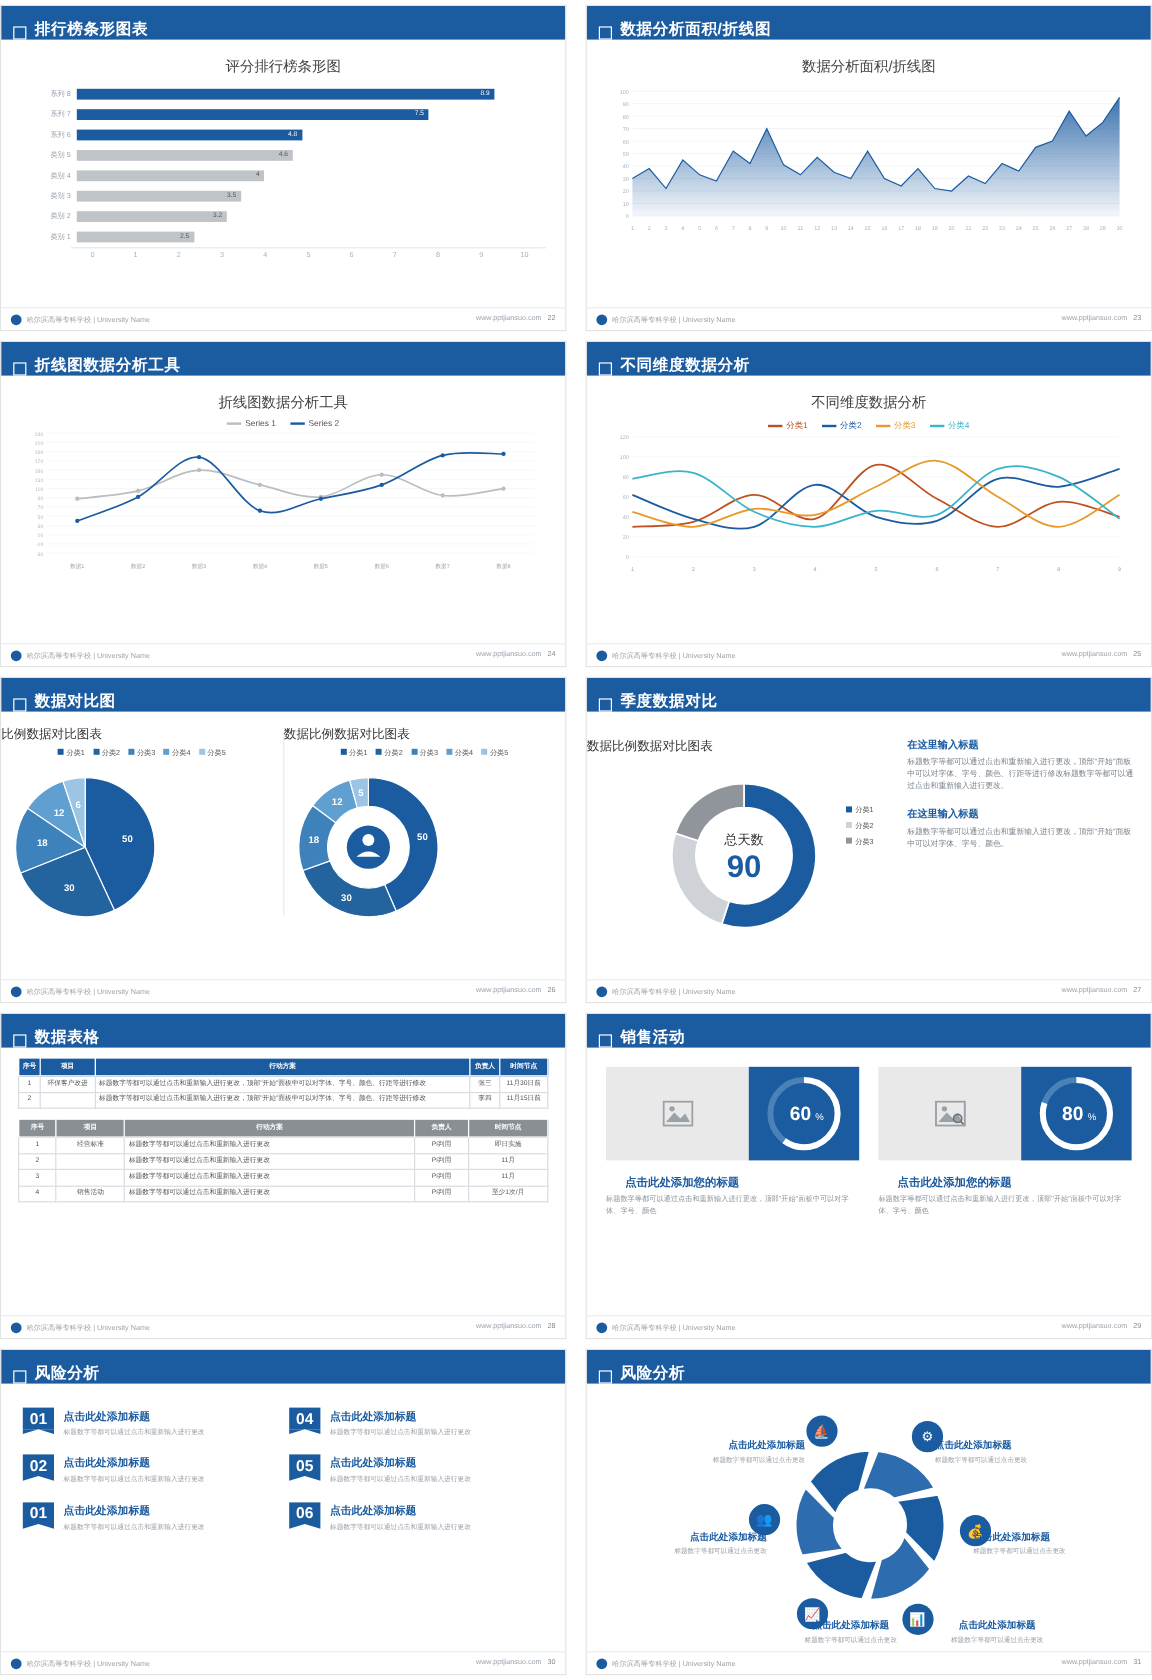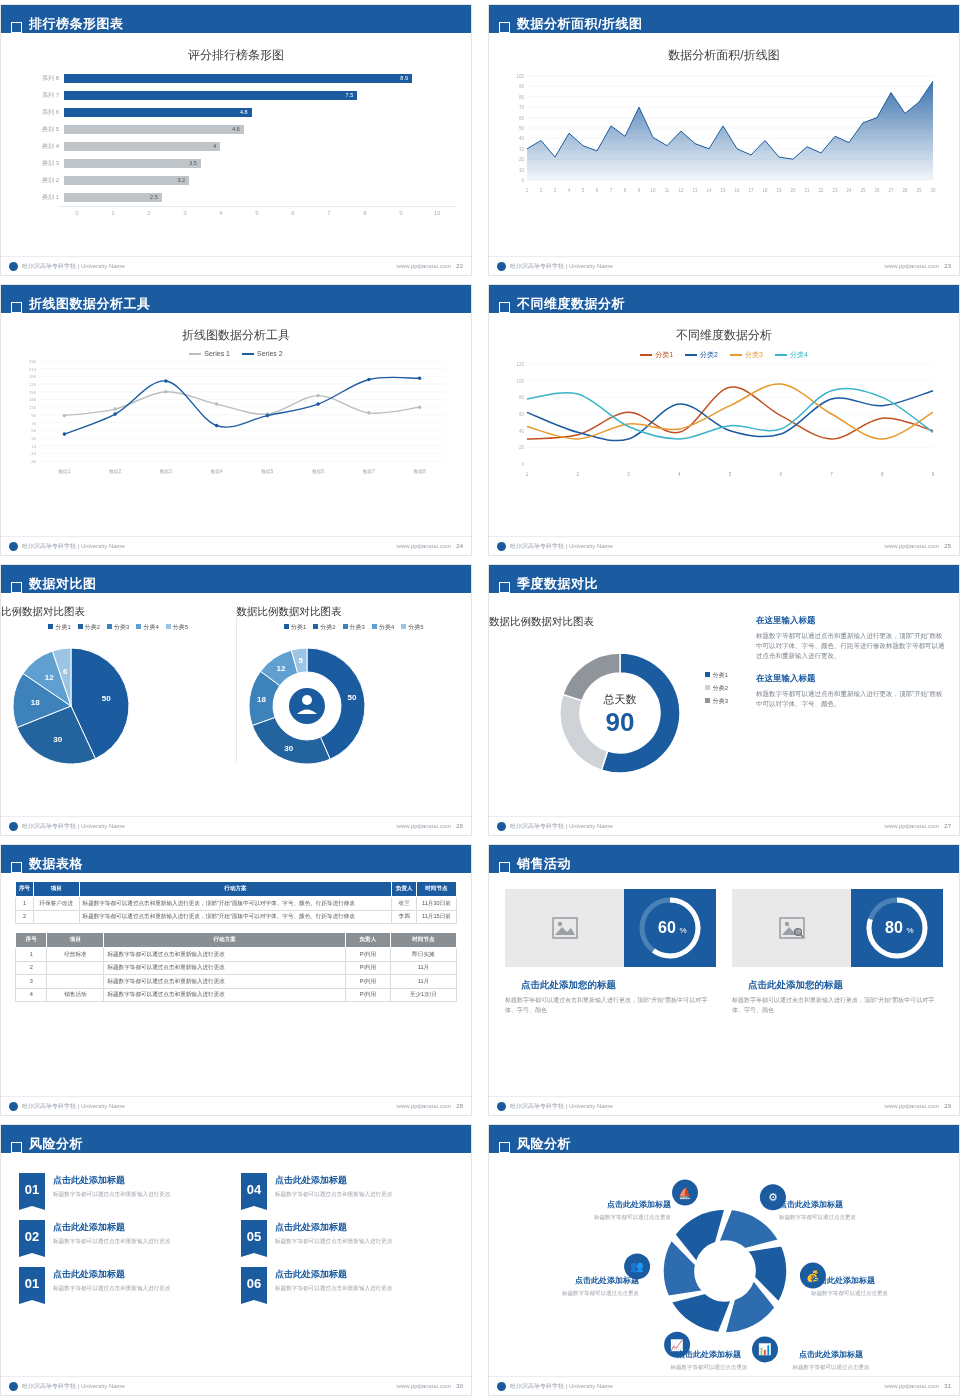--- a/index.html
+++ b/index.html
@@ -94,21 +94,21 @@
   .cmp-card{flex:1;}
   .cmp-top{display:flex;height:78px;}
   .cmp-img{flex:1;background:#e9e9e9;display:flex;align-items:center;justify-content:center;}
   .cmp-ring{width:92px;background:#1b5ba0;display:flex;align-items:center;justify-content:center;}
   .cmp-h{font-size:9.5px;color:#1b5ba0;font-weight:bold;margin:12px 16px 4px;}
   .cmp-p{font-size:6px;color:#8b939b;line-height:1.6;}
   
   .cat-grid{display:grid;grid-template-columns:1fr 1fr;gap:14px 10px;padding:20px 18px 0;}
   .cat-item{display:flex;gap:8px;align-items:flex-start;}
   .cat-num{
-    width:26px;height:33px;background:#1b5ba0;color:#fff;font-size:13px;font-weight:bold;
+    width:26px;height:18px;background:#1b5ba0;color:#fff;font-size:13px;font-weight:bold;
     display:flex;align-items:center;justify-content:center;position:relative;flex:0 0 26px;
   }
   .cat-num:after{
     content:"";position:absolute;bottom:-4px;left:0;border-left:13px solid #1b5ba0;
     border-right:13px solid #1b5ba0;border-bottom:4px solid transparent;
   }
   .cat-txt h5{margin:1px 0 3px;font-size:9px;color:#1b5ba0;}
   .cat-txt p{margin:0;font-size:5.6px;color:#9aa2aa;line-height:1.5;}
   
   .risk-wrap{position:relative;height:100%;}

